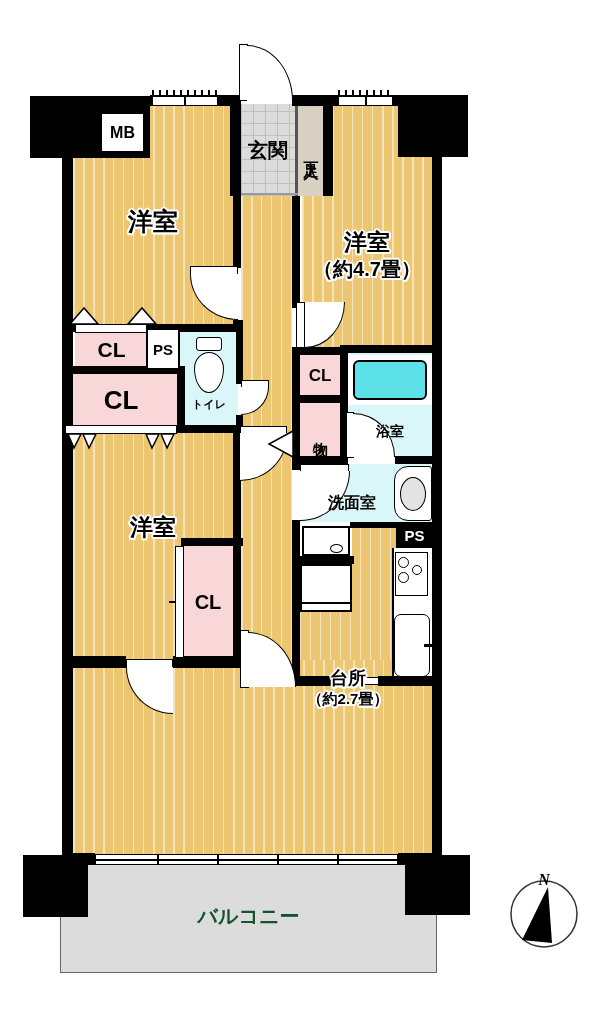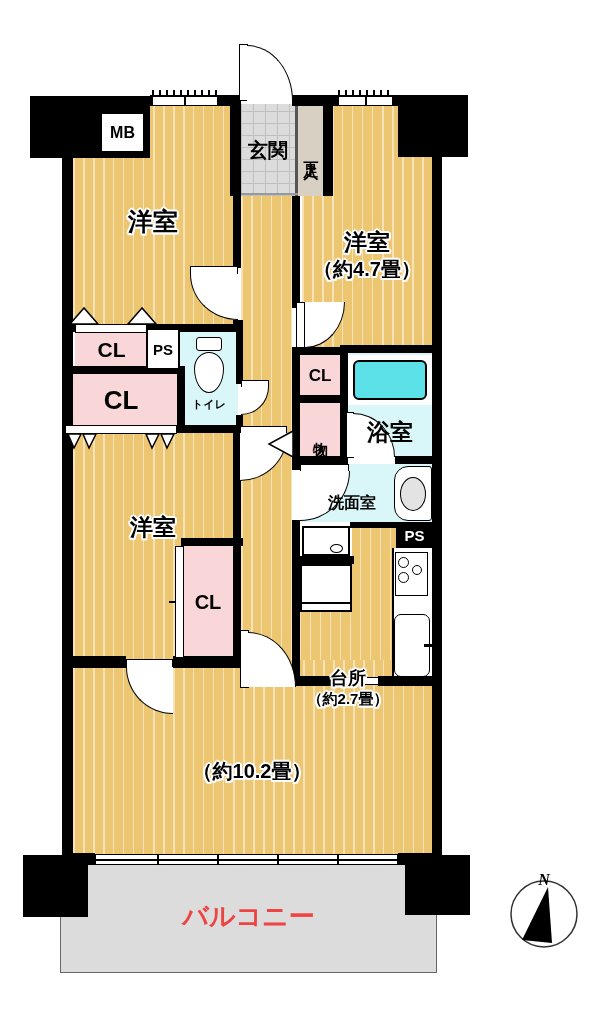--- a/index.html
+++ b/index.html
@@ -207,37 +207,36 @@
     <span style="font-size:23px">洋室</span>
     <span style="font-size:20px">（約4.7畳）</span>
   </div>
 
   <div class="lbl" style="left:75px;top:332px;width:73px;height:36px;font-size:21px">CL</div>
   <div class="lbl" style="left:146px;top:328px;width:34px;height:42px;font-size:15px">PS</div>
   <div class="lbl" style="left:180px;top:393px;width:58px;height:22px;font-size:11px">トイレ</div>
   <div class="lbl" style="left:65px;top:374px;width:112px;height:53px;font-size:26px">CL</div>
   <div class="lbl" style="left:300px;top:355px;width:40px;height:42px;font-size:17px">CL</div>
   <div class="lbl vtext" style="left:300px;top:407px;width:40px;height:48px;font-size:15px">物入</div>
-  <div class="lbl" style="left:348px;top:420px;width:84px;height:24px;font-size:23px">浴室</div>
+  <div class="lbl" style="left:348px;top:420px;width:84px;height:24px;font-size:14px">浴室</div>
   <div class="lbl" style="left:300px;top:492px;width:104px;height:22px;font-size:16px">洗面室</div>
   <div class="lbl" style="left:396px;top:522px;width:37px;height:26px;font-size:15px;color:#fff">PS</div>
 
   <div class="lbl col halo" style="left:293px;top:664px;width:110px;height:48px">
     <span style="font-size:18px">台所</span>
     <span style="font-size:15px">（約2.7畳）</span>
   </div>
 
   <div class="lbl halo" style="left:73px;top:513px;width:160px;height:28px;font-size:23px">洋室</div>
   <div class="lbl" style="left:183px;top:546px;width:50px;height:112px;font-size:20px">CL</div>
 
   <div class="lbl col halo" style="left:72px;top:740px;width:360px;height:62px">
-    <span style="font-size:20px">（約10.2畳）</span>
-  </div>
-
-  <div class="lbl" style="left:60px;top:903px;width:377px;height:26px;font-size:26px;color:#ef4444">バルコニー</div>
+  </div>
+
+  <div class="lbl" style="left:60px;top:903px;width:377px;height:26px;font-size:20px;color:#14532d">バルコニー</div>
 
   <svg class="abs" style="left:505px;top:876px" width="78" height="78">
     <circle cx="39" cy="38" r="33" fill="#fff" stroke="#333" stroke-width="1.5"></circle>
     <polygon points="43,11 17,64 47,67" fill="#000"></polygon>
   </svg>
   <div class="lbl" style="left:532px;top:870px;width:24px;height:20px;font-size:16px;font-family:'Liberation Serif',serif;font-style:italic">N</div>
 
 </div>
 
 </body></html>

